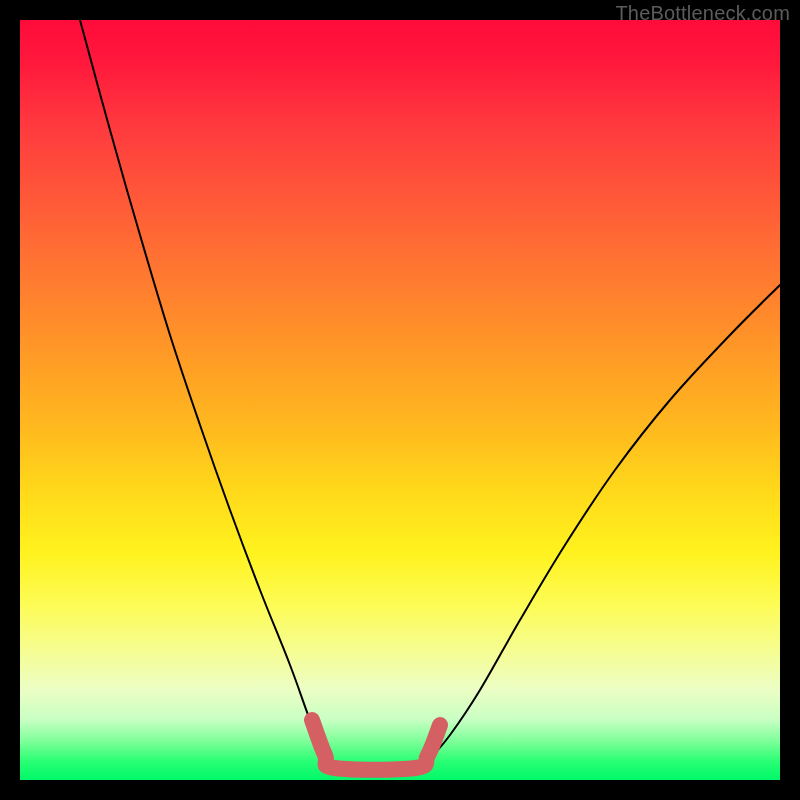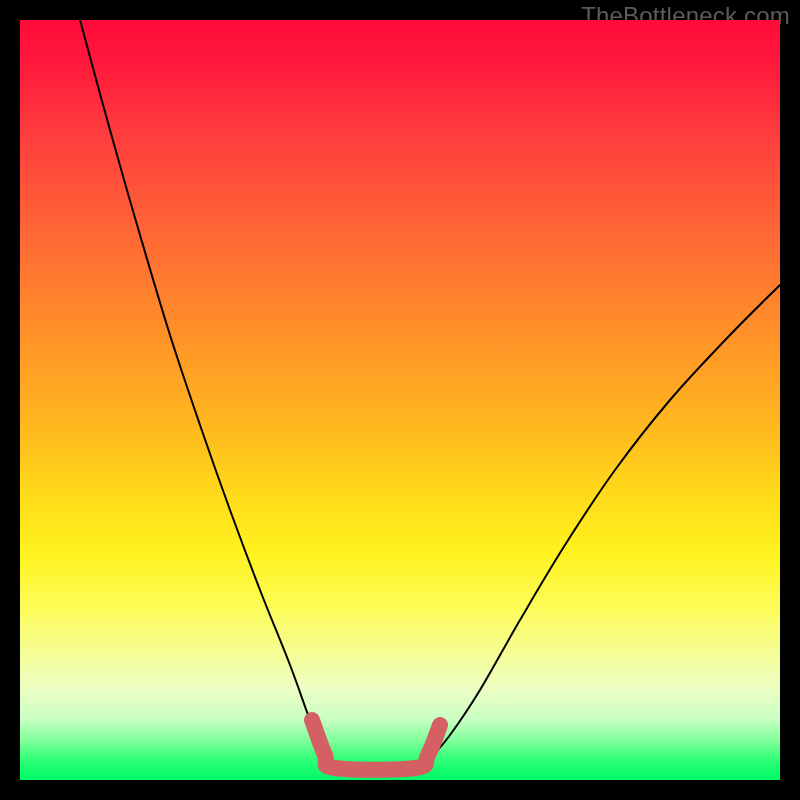--- a/index.html
+++ b/index.html
@@ -46,21 +46,21 @@
       #7bff98 95%,
       #2aff74 97.5%,
       #00f868 100%
     );
   }
   .watermark {
     position: absolute;
     top: 2px;
     right: 10px;
     color: #5c5c5c;
-    font-size: 24px;
+    font-size: 20px;
     font-weight: 500;
     letter-spacing: 0.2px;
     user-select: none;
   }
   svg.curves {
     position: absolute;
     inset: 0;
   }
   .curve-black {
     fill: none;

